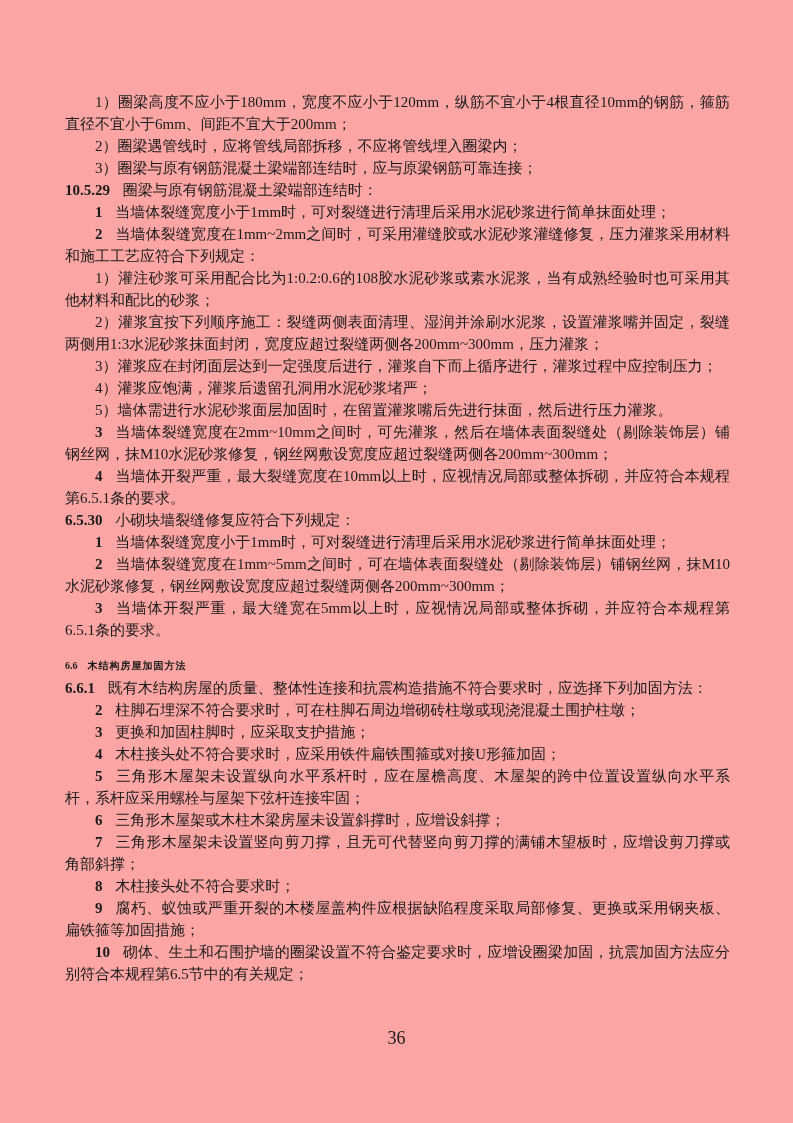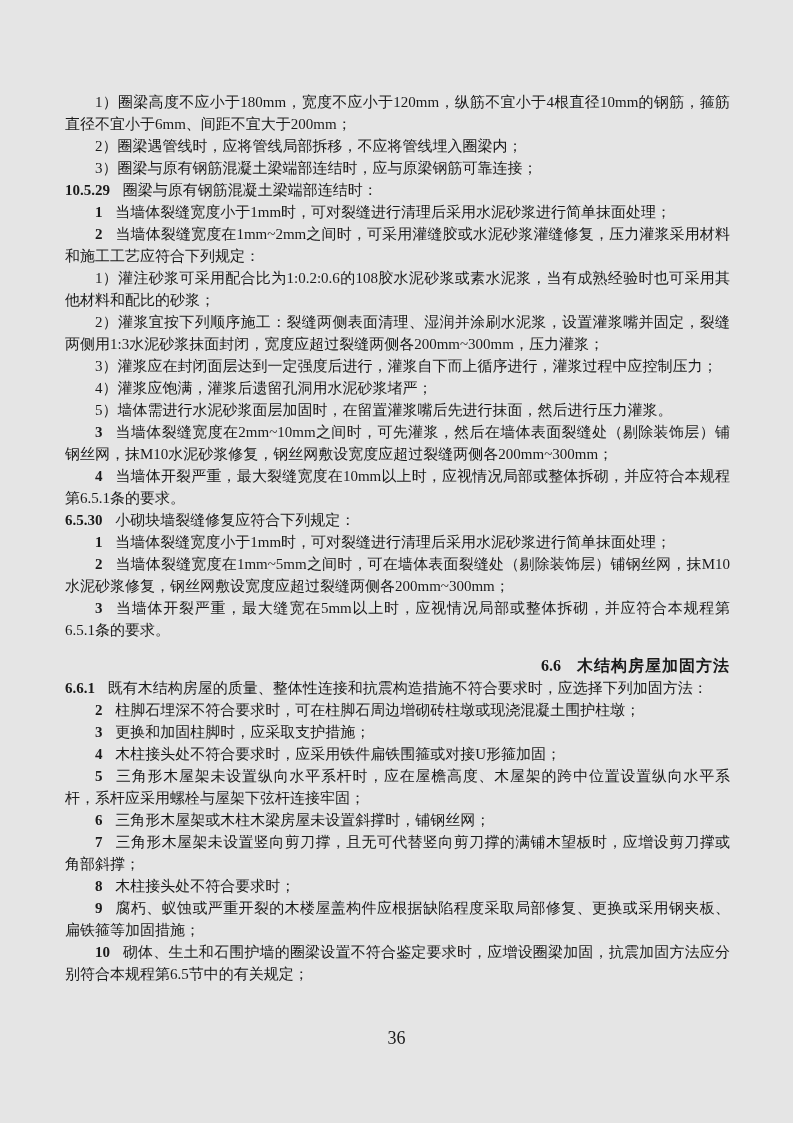--- a/index.html
+++ b/index.html
@@ -1,20 +1,20 @@
 <!DOCTYPE html>
 <html lang="zh"><head>
 <meta charset="utf-8">
 <style>
   html,body{margin:0;padding:0;background:#ffffff;}
   .page{
     position:relative;
     width:793px;height:1123px;
     margin:0 auto;
-    background:#e5e5e5;
+    background:#fca5a5;
     box-sizing:border-box;
     padding:91px 63px 16px 65px;
     font-family:"Liberation Serif","DejaVu Serif",serif;
     font-size:15px;
     line-height:22px;
     color:#1a1a1a;
     overflow:hidden;
   }
   .para{
     margin:0;
@@ -23,23 +23,23 @@
   }
   .para.clause{
     text-indent:0;
   }
   .num{
     font-weight:bold;
     margin-right:0.85em;
   }
   .heading{
     margin:14px 0 0 0;
-    text-align:right;
+    text-align:left;
     text-indent:0;
-    font-size:16px;
+    font-size:10px;
     line-height:22px;
     font-weight:bold;
   }
   .heading .hnum{
     font-family:"Liberation Serif","DejaVu Serif",serif;
     margin-right:1em;
   }
   .heading .htitle{
     font-family:"Liberation Sans","DejaVu Sans",sans-serif;
     letter-spacing:1px;
@@ -84,21 +84,21 @@
   <p class="para"><span class="num">3</span><span>当墙体开裂严重，最大缝宽在5mm以上时，应视情况局部或整体拆砌，并应符合本规程第6.5.1条的要求。</span></p>
 
   <h2 class="heading"><span class="hnum">6.6</span><span class="htitle">木结构房屋加固方法</span></h2>
 
   <p class="para clause"><span class="num">6.6.1</span><span>既有木结构房屋的质量、整体性连接和抗震构造措施不符合要求时，应选择下列加固方法：</span></p>
 
   <p class="para"><span class="num">2</span><span>柱脚石埋深不符合要求时，可在柱脚石周边增砌砖柱墩或现浇混凝土围护柱墩；</span></p>
   <p class="para"><span class="num">3</span><span>更换和加固柱脚时，应采取支护措施；</span></p>
   <p class="para"><span class="num">4</span><span>木柱接头处不符合要求时，应采用铁件扁铁围箍或对接U形箍加固；</span></p>
   <p class="para"><span class="num">5</span><span>三角形木屋架未设置纵向水平系杆时，应在屋檐高度、木屋架的跨中位置设置纵向水平系杆，系杆应采用螺栓与屋架下弦杆连接牢固；</span></p>
-  <p class="para"><span class="num">6</span><span>三角形木屋架或木柱木梁房屋未设置斜撑时，铺钢丝网；</span></p>
+  <p class="para"><span class="num">6</span><span>三角形木屋架或木柱木梁房屋未设置斜撑时，应增设斜撑；</span></p>
   <p class="para"><span class="num">7</span><span>三角形木屋架未设置竖向剪刀撑，且无可代替竖向剪刀撑的满铺木望板时，应增设剪刀撑或角部斜撑；</span></p>
   <p class="para"><span class="num">8</span><span>木柱接头处不符合要求时；</span></p>
   <p class="para"><span class="num">9</span><span>腐朽、蚁蚀或严重开裂的木楼屋盖构件应根据缺陷程度采取局部修复、更换或采用钢夹板、扁铁箍等加固措施；</span></p>
   <p class="para"><span class="num">10</span><span>砌体、生土和石围护墙的圈梁设置不符合鉴定要求时，应增设圈梁加固，抗震加固方法应分别符合本规程第6.5节中的有关规定；</span></p>
 
   <div class="footer">36</div>
 
 </div>
 
 </body></html>

